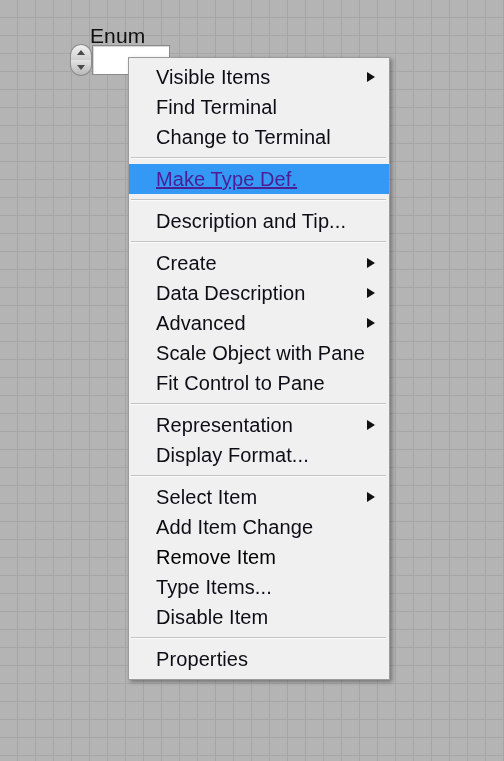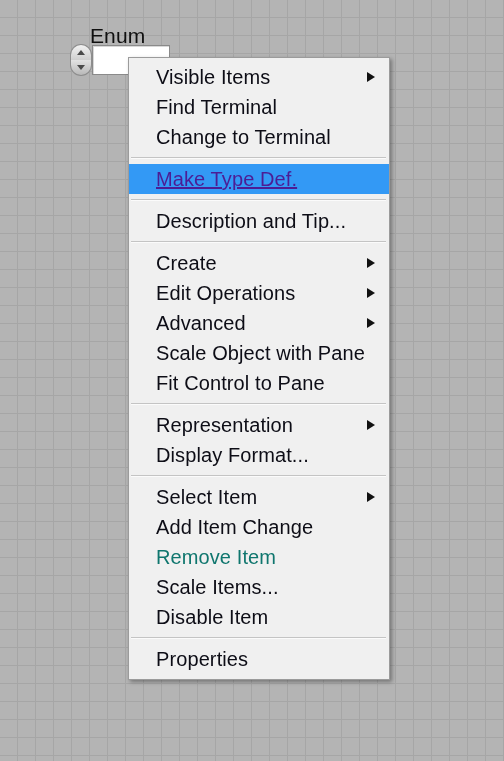--- a/index.html
+++ b/index.html
@@ -121,21 +121,21 @@
     color: #0d0d16;
     white-space: nowrap;
     letter-spacing: 0.1px;
   }
   .menu-item.highlighted {
     background: #3399f5;
     color: #4c1d95;
     text-decoration: underline;
   }
   .menu-item.disabled {
-    color: #0f766e;
+    color: #000000;
   }
   .submenu-arrow {
     position: absolute;
     right: 14px;
     top: 50%;
     margin-top: -5px;
     width: 0;
     height: 0;
     border-top: 5px solid transparent;
     border-bottom: 5px solid transparent;
@@ -171,30 +171,30 @@
   <div id="context-menu">
       <div class="menu-item"><span>Visible Items</span><span class="submenu-arrow"></span></div>
       <div class="menu-item"><span>Find Terminal</span></div>
       <div class="menu-item"><span>Change to Terminal</span></div>
       <div class="menu-separator"></div>
       <div class="menu-item highlighted"><span>Make Type Def.</span></div>
       <div class="menu-separator"></div>
       <div class="menu-item"><span>Description and Tip...</span></div>
       <div class="menu-separator"></div>
       <div class="menu-item"><span>Create</span><span class="submenu-arrow"></span></div>
-      <div class="menu-item"><span>Edit Operations</span><span class="submenu-arrow"></span></div>
+      <div class="menu-item"><span>Data Description</span><span class="submenu-arrow"></span></div>
       <div class="menu-item"><span>Advanced</span><span class="submenu-arrow"></span></div>
       <div class="menu-item"><span>Scale Object with Pane</span></div>
       <div class="menu-item"><span>Fit Control to Pane</span></div>
       <div class="menu-separator"></div>
       <div class="menu-item"><span>Representation</span><span class="submenu-arrow"></span></div>
       <div class="menu-item"><span>Display Format...</span></div>
       <div class="menu-separator"></div>
       <div class="menu-item"><span>Select Item</span><span class="submenu-arrow"></span></div>
       <div class="menu-item"><span>Add Item Change</span></div>
       <div class="menu-item disabled"><span>Remove Item</span></div>
-      <div class="menu-item"><span>Scale Items...</span></div>
+      <div class="menu-item"><span>Type Items...</span></div>
       <div class="menu-item"><span>Disable Item</span></div>
       <div class="menu-separator"></div>
       <div class="menu-item"><span>Properties</span></div>
     </div>
 
 </div>
 
 </body></html>

